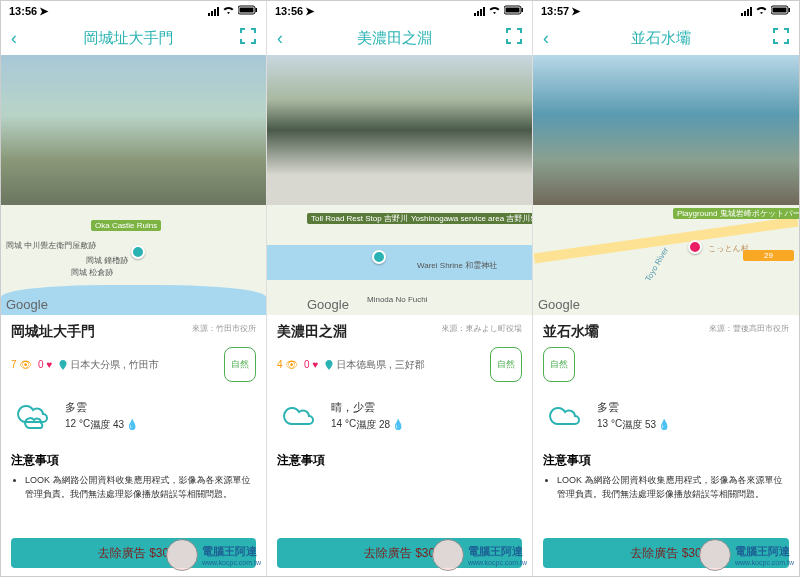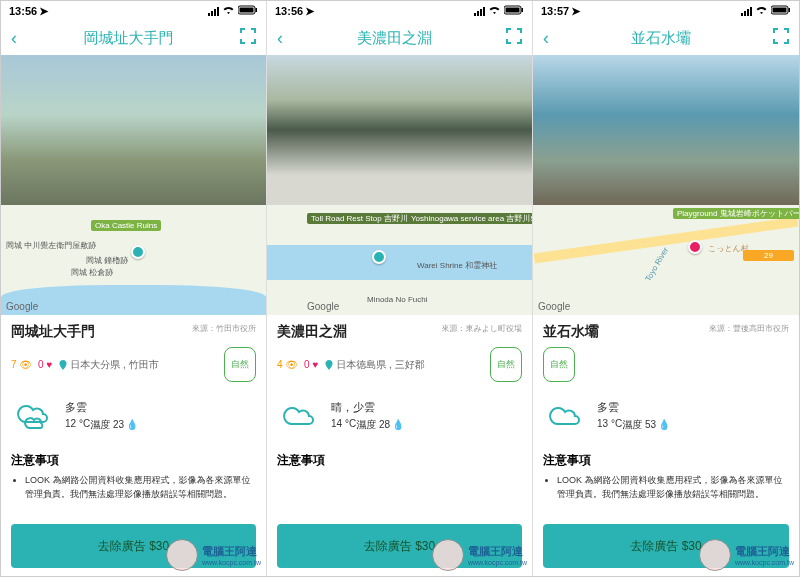--- a/index.html
+++ b/index.html
@@ -22,21 +22,21 @@
 
 .photo { height: 150px; background: linear-gradient(to bottom, #a8c8d8 0%, #b8d4c8 40%, #8a9878 70%, #6b7560 100%); position: relative; }
 .photo.p2 { background: linear-gradient(to bottom, #c8d8e0 0%, #a8b8a0 30%, #4a5a4a 50%, #d8d8d0 80%); }
 .photo.p3 { background: linear-gradient(to bottom, #b8d8e8 0%, #5a9ab0 40%, #8aa090 70%, #706858 100%); }
 
 .map { height: 110px; background: #f0f4e8; position: relative; font-size: 9px; }
 .map-marker { position: absolute; }
 .marker-badge { background: #7cb342; color: #fff; font-size: 8px; padding: 1px 4px; border-radius: 2px; white-space: nowrap; }
 .marker-pin { width: 14px; height: 14px; background: #2bb3b3; border-radius: 50%; border: 2px solid #fff; box-shadow: 0 1px 2px rgba(0,0,0,0.3); }
 .marker-pin.pink { background: #e91e63; }
-.google-lbl { position: absolute; bottom: 3px; left: 5px; font-size: 10px; color: #666; font-weight: 500; }
+.google-lbl { position: absolute; bottom: 3px; left: 5px; font-size: 13px; color: #666; font-weight: 500; }
 .map-road { position: absolute; background: #fde293; }
 .map-water { position: absolute; background: #a8d8f0; }
 
 .info { padding: 8px 10px; }
 .info-hdr { display: flex; justify-content: space-between; align-items: flex-start; margin-bottom: 6px; }
 .loc-name { font-size: 14px; font-weight: 600; color: #222; }
 .source { font-size: 8px; color: #999; }
 .stats-row { display: flex; justify-content: space-between; align-items: center; margin-bottom: 8px; }
 .stats-left { display: flex; align-items: center; gap: 6px; font-size: 10px; }
 .stat-views { color: #ff9800; }
@@ -47,21 +47,21 @@
 .weather { display: flex; align-items: center; gap: 10px; padding: 4px 0; }
 .weather-icon { width: 44px; height: 44px; }
 .weather-info { font-size: 11px; color: #333; }
 .weather-cond { margin-bottom: 3px; }
 .weather-data { display: flex; font-size: 10px; }
 
 .notes-hdr { font-size: 12px; font-weight: 600; margin-top: 10px; margin-bottom: 5px; }
 .notes-list { font-size: 9px; color: #333; padding-left: 14px; line-height: 1.5; }
 .notes-list li { margin-bottom: 2px; }
 
-.bottom-btn { position: absolute; bottom: 8px; left: 10px; right: 10px; height: 44px; background: #2bb3b3; color: #14532d; border-radius: 4px; display: flex; align-items: center; justify-content: center; font-size: 12px; }
+.bottom-btn { position: absolute; bottom: 8px; left: 10px; right: 10px; height: 30px; background: #2bb3b3; color: #7f1d1d; border-radius: 4px; display: flex; align-items: center; justify-content: center; font-size: 12px; }
 
 .watermark { position: absolute; bottom: 5px; right: 5px; display: flex; align-items: center; gap: 4px; opacity: 0.85; pointer-events: none; }
 .wm-av { width: 32px; height: 32px; background: #fdd; border-radius: 50%; border: 1px solid #888; }
 .wm-txt { font-size: 11px; }
 .wm-txt .t1 { color: #1a5490; font-weight: bold; }
 .wm-txt .t2 { color: #1a5490; font-size: 7px; }
 
 .cloud-svg { stroke: #2bb3b3; stroke-width: 2; fill: none; }
 .pin-svg { width: 10px; height: 10px; }
 </style>
@@ -138,21 +138,21 @@
     </div>
     <div class="weather">
       <svg class="weather-icon cloud-svg" viewBox="0 0 44 44">
         <path d="M14 28a8 8 0 1 1 8-12 6 6 0 0 1 10 4 4 4 0 0 1 0 8H14z"></path>
         <path d="M18 34a5 5 0 1 1 5-8 4 4 0 0 1 7 3 3 3 0 0 1 0 5H18z"></path>
       </svg>
       <div class="weather-info">
         <div class="weather-cond">多雲</div>
         <div class="weather-data">
           <span>12 °C</span>
-          <span><span>濕度 23</span> 💧</span>
+          <span><span>濕度 43</span> 💧</span>
         </div>
       </div>
     </div>
     <div class="notes-hdr">注意事項</div>
     <ul class="notes-list">
       <li>LOOK 為網路公開資料收集應用程式，影像為各來源單位管理負責。我們無法處理影像播放錯誤等相關問題。</li>
     </ul>
   </div>
   <div class="bottom-btn">去除廣告 $30</div>
   <div class="watermark">

